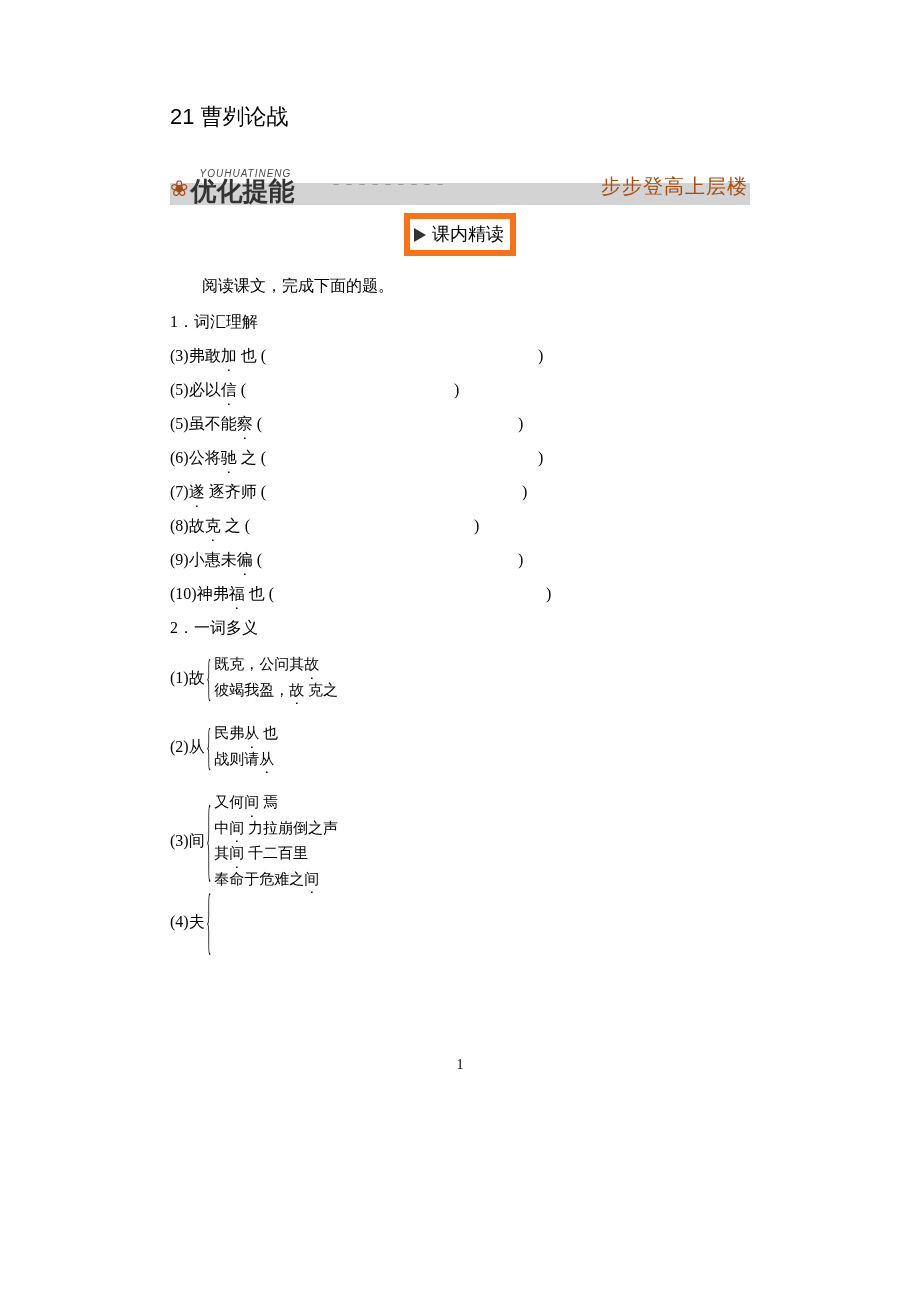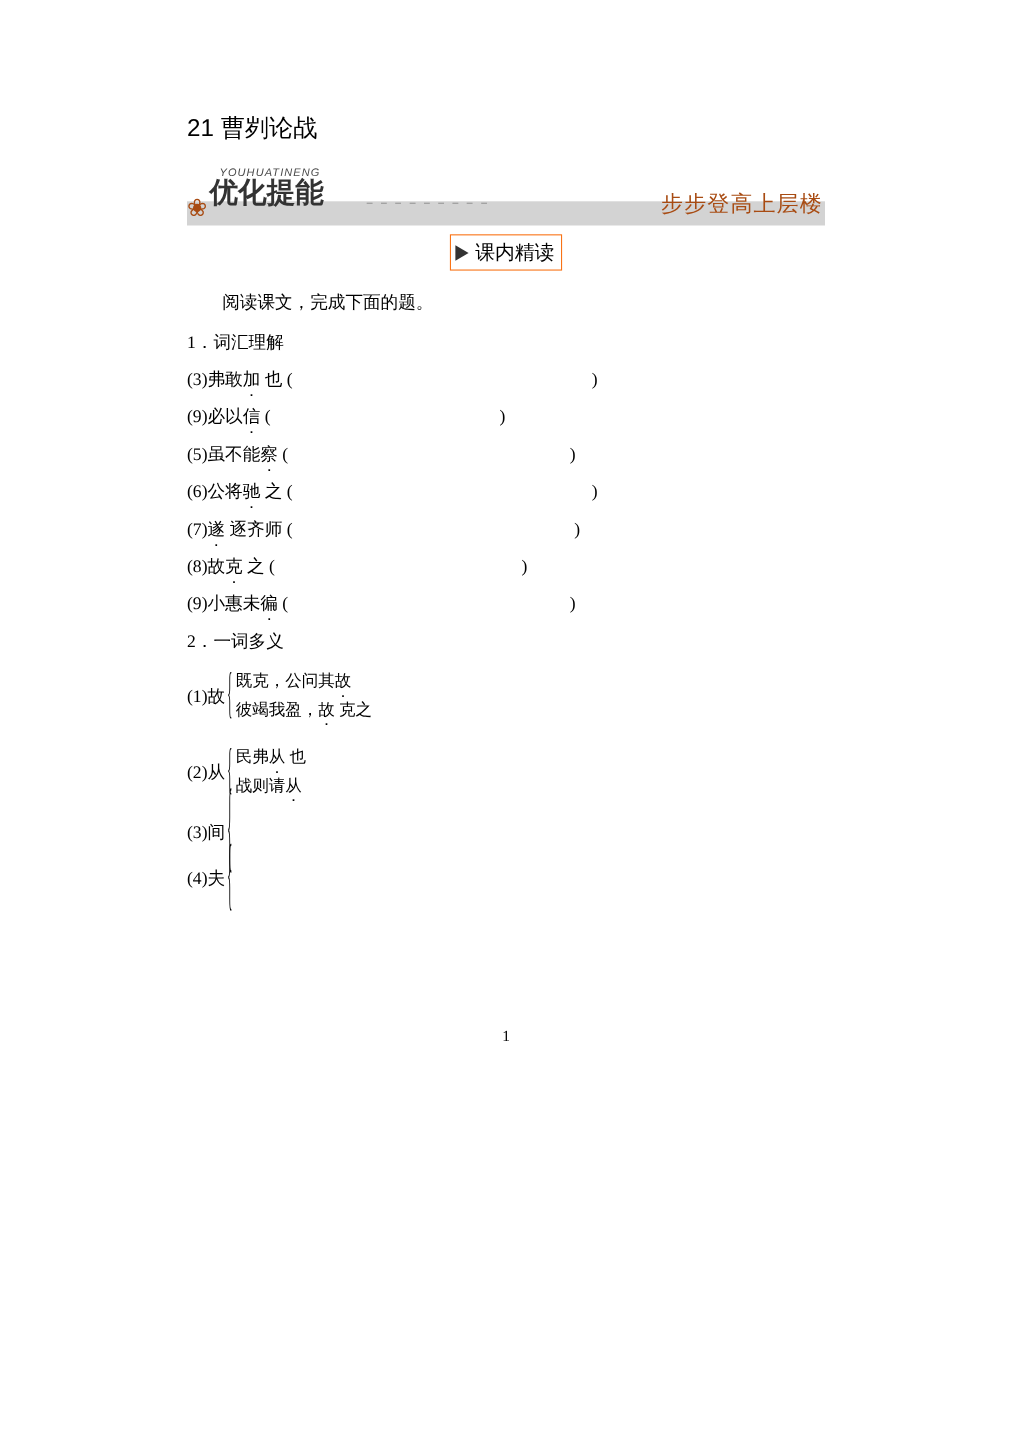--- a/index.html
+++ b/index.html
@@ -58,21 +58,21 @@
     font-family: Arial, sans-serif;
     margin-left: 6px;
     margin-bottom: -2px;
   }
   .banner-title {
     font-size: 26px;
     font-family: "STXingkai", "KaiTi", "楷体", serif;
     font-weight: bold;
     color: #333;
     line-height: 1;
-    padding-bottom: 16px;
+    padding-bottom: 0;
   }
   .banner-dash {
     position: absolute;
     left: 160px;
     bottom: 12px;
     font-size: 12px;
     color: #888;
     letter-spacing: 1px;
   }
   .banner-small {
@@ -83,21 +83,21 @@
     font-family: "STXingkai", "KaiTi", "楷体", serif;
     color: #a84b12;
     letter-spacing: 1px;
   }
   .section-label {
     text-align: center;
     margin: 8px auto 18px auto;
   }
   .section-box {
     display: inline-block;
-    border: 1px solid #f97316;
+    border: 6px solid #f97316;
     padding: 2px 6px;
     font-family: "KaiTi", "楷体", serif;
     font-size: 18px;
     position: relative;
     padding-left: 22px;
     background: #fff;
   }
   .section-box::before {
     content: "";
     position: absolute;
@@ -187,26 +187,27 @@
 <div class="section-label">
   <span class="section-box">课内精读</span>
 </div>
 
 <p class="instruction">阅读课文，完成下面的题。</p>
 
 <p class="q-head">1．词汇理解</p>
 
 <div id="vocab-list">
     <p class="vocab-item"><span>(3)弗敢</span><span class="dot-char">加</span><span> 也</span><span class="paren-pair"> (　　　　　　　　　　　　　　　　　)</span></p>
-    <p class="vocab-item"><span>(9)必以</span><span class="dot-char">信</span><span></span><span class="paren-pair"> (　　　　　　　　　　　　　)</span></p>
+    <p class="vocab-item"><span>(5)必以</span><span class="dot-char">信</span><span></span><span class="paren-pair"> (　　　　　　　　　　　　　)</span></p>
     <p class="vocab-item"><span>(5)虽不能</span><span class="dot-char">察</span><span></span><span class="paren-pair"> (　　　　　　　　　　　　　　　　)</span></p>
     <p class="vocab-item"><span>(6)公将</span><span class="dot-char">驰</span><span> 之</span><span class="paren-pair"> (　　　　　　　　　　　　　　　　　)</span></p>
     <p class="vocab-item"><span>(7)</span><span class="dot-char">遂</span><span> 逐齐师</span><span class="paren-pair"> (　　　　　　　　　　　　　　　　)</span></p>
     <p class="vocab-item"><span>(8)故</span><span class="dot-char">克</span><span> 之</span><span class="paren-pair"> (　　　　　　　　　　　　　　)</span></p>
     <p class="vocab-item"><span>(9)小惠未</span><span class="dot-char">徧</span><span></span><span class="paren-pair"> (　　　　　　　　　　　　　　　　)</span></p>
+    <p class="vocab-item"><span>(10)神弗</span><span class="dot-char">福</span><span> 也</span><span class="paren-pair"> (　　　　　　　　　　　　　　　　　)</span></p>
   </div>
 
 <p class="q-head">2．一词多义</p>
 
 <div id="poly-list">
     <div class="polysemy">
       <span class="poly-label">(1)故</span>
       <span class="brace brace-2">{</span>
       <span class="poly-lines">
         <span><span>既克，公问其</span><span class="dot-char">故</span></span>
@@ -217,20 +218,26 @@
       <span class="poly-label">(2)从</span>
       <span class="brace brace-2">{</span>
       <span class="poly-lines">
         <span><span>民弗</span><span class="dot-char">从</span><span> 也</span></span>
         <span><span>战则请</span><span class="dot-char">从</span></span>
       </span>
     </div>
     <div class="polysemy">
       <span class="poly-label">(3)间</span>
       <span class="brace brace-4">{</span>
+      <span class="poly-lines">
+        <span><span>又何</span><span class="dot-char">间</span><span> 焉</span></span>
+        <span><span>中</span><span class="dot-char">间</span><span> 力拉崩倒之声</span></span>
+        <span><span>其</span><span class="dot-char">间</span><span> 千二百里</span></span>
+        <span><span>奉命于危难之</span><span class="dot-char">间</span></span>
+      </span>
     </div>
     <div class="polysemy">
       <span class="poly-label">(4)夫</span>
       <span class="brace brace-3">{</span>
     </div>
   </div>
 
 <div class="pagenum">1</div>
 
 </body></html>

